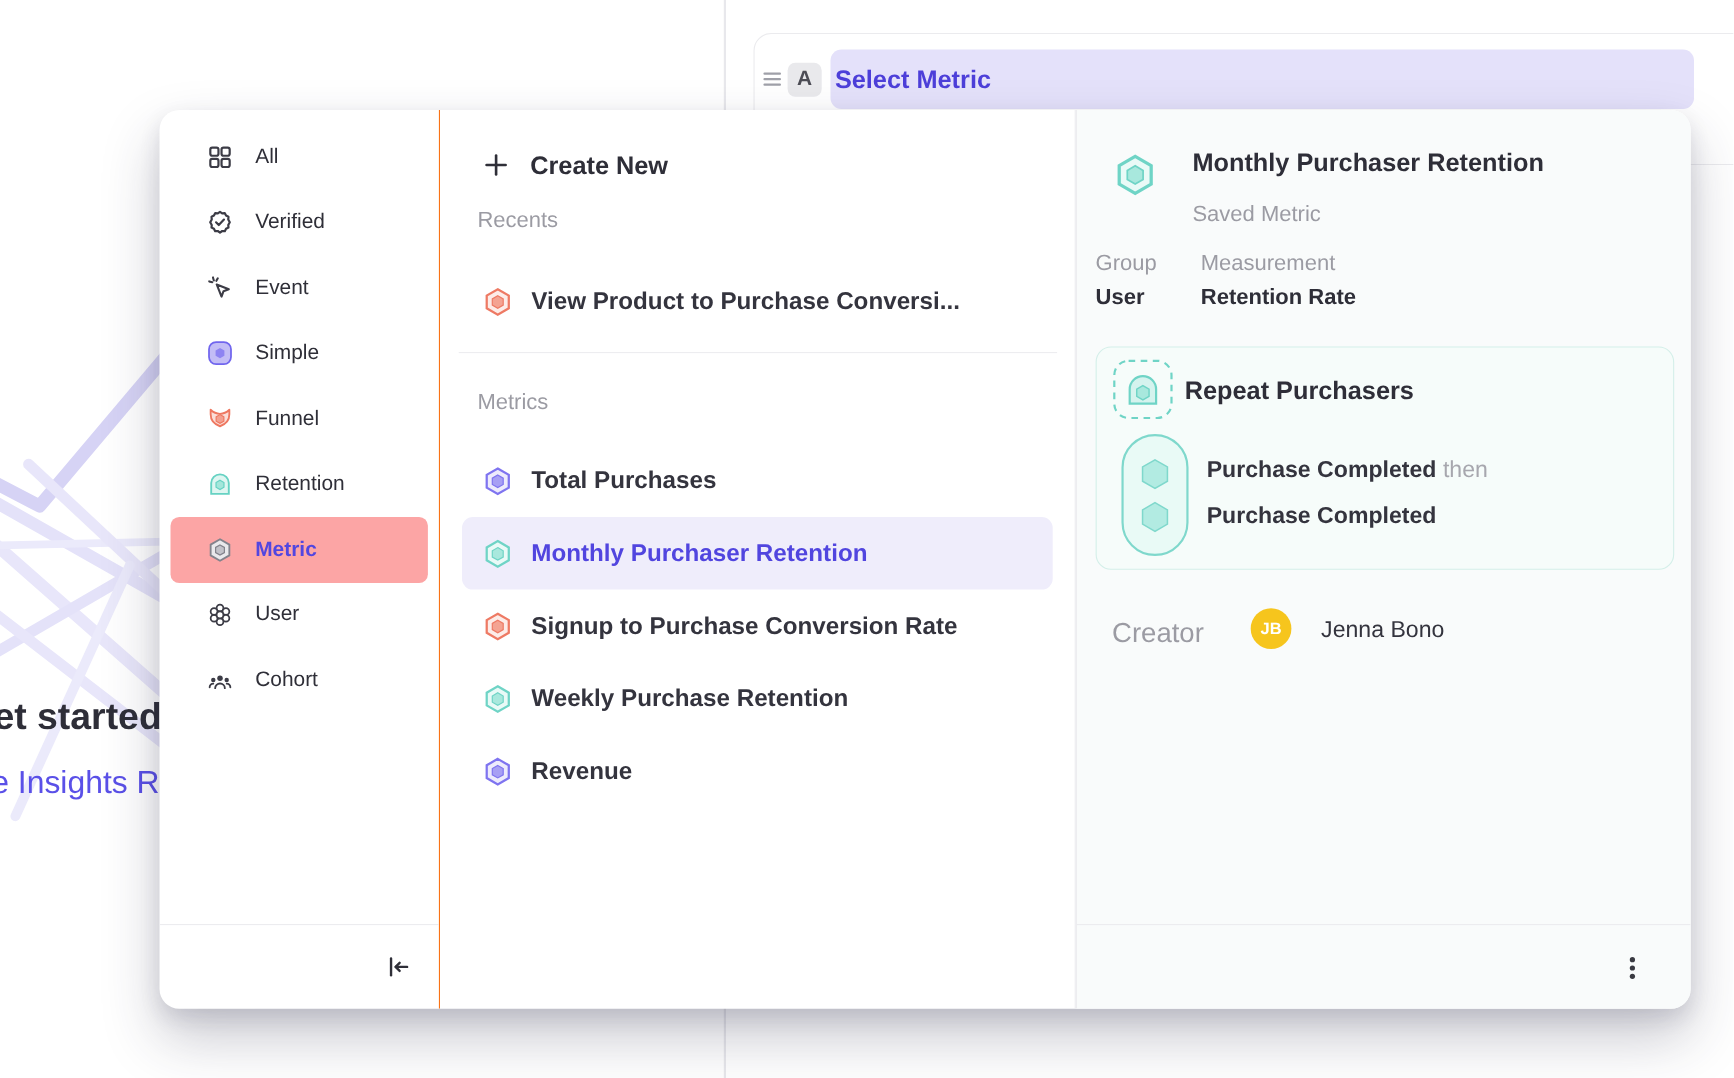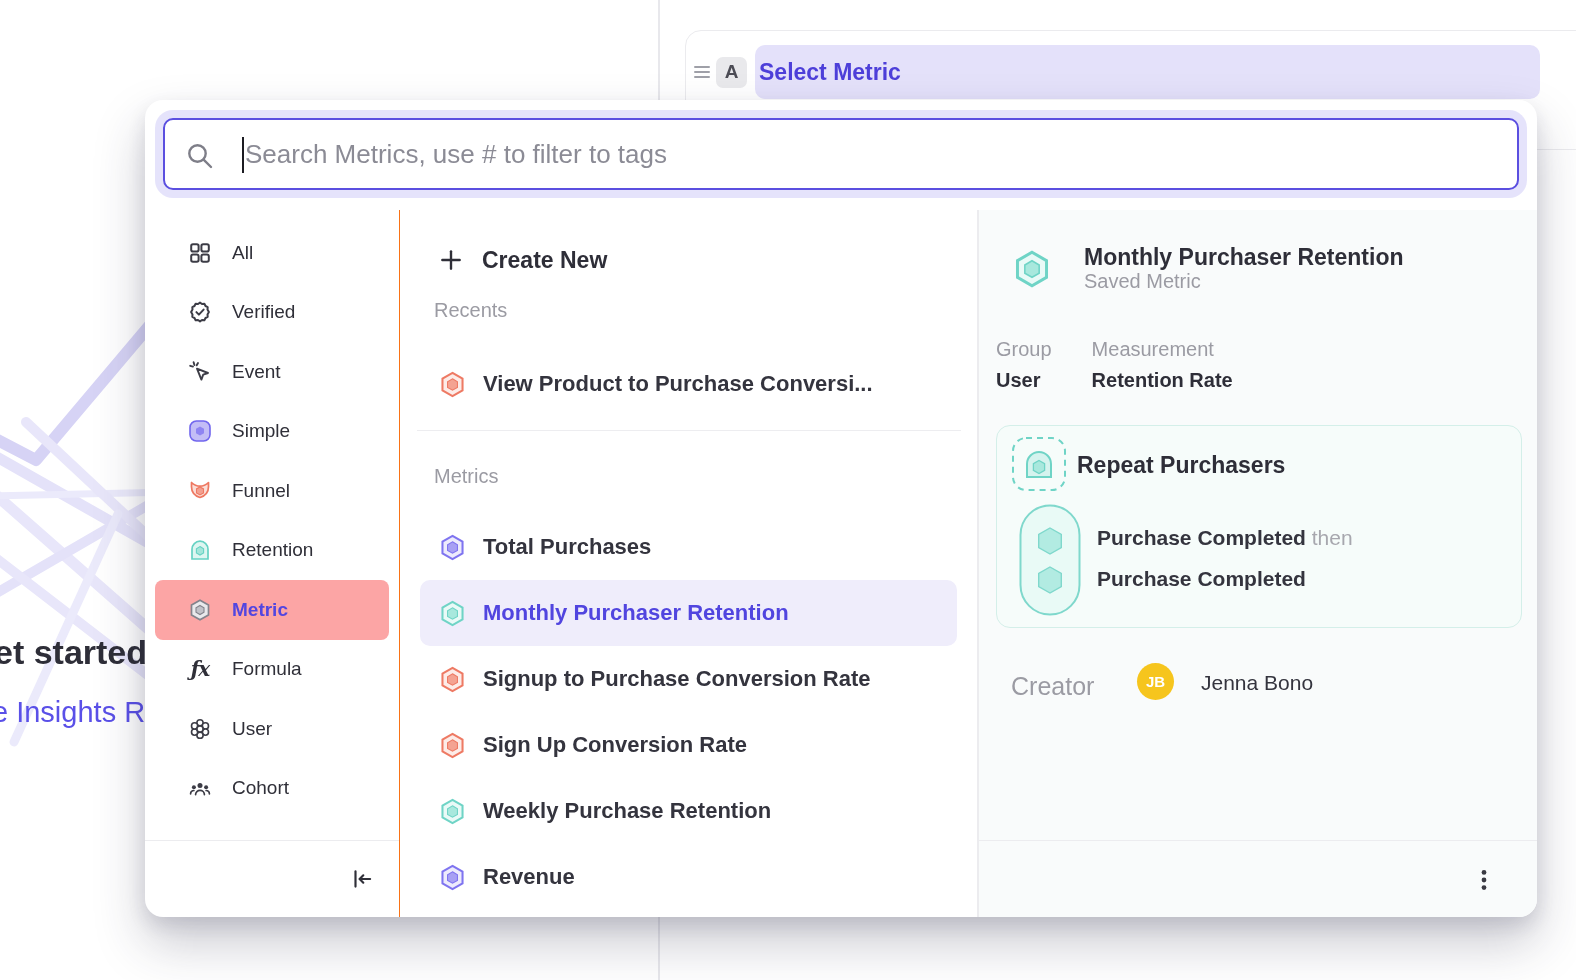--- a/index.html
+++ b/index.html
@@ -69,21 +69,21 @@
   .hex-icon .ho { fill:var(--hf); stroke:var(--ho); stroke-width:1.7; }
   .hex-icon .hi { fill:var(--hif); stroke:var(--ho); stroke-width:.9; }
   .hex-purple { --ho:#7f74f0; --hf:#edebfc; --hif:#a79ff4; }
   .hex-teal   { --ho:#6fd4c6; --hf:#e9faf7; --hif:#a8e8dd; }
   .hex-coral  { --ho:#ee7a64; --hf:#fdece8; --hif:#f4a392; }
 
   
   .detail { width:559px; background:#f9fbfb; border-left:1px solid #ececef; position:relative; }
   .d-icon { position:absolute; left:32px; top:38px; }
   .d-title { position:absolute; left:105px; top:34px; font-size:23px; font-weight:700; color:#2e2e38; }
-  .d-sub { position:absolute; left:105px; top:60px; font-size:20px; color:#9b9ba3; }
+  .d-sub { position:absolute; left:105px; top:84px; font-size:20px; color:#9b9ba3; }
   .meta { position:absolute; left:17px; top:128px; display:flex; gap:40px; }
   .meta .mcol .lab { font-size:20px; color:#9b9ba3; font-weight:500; }
   .meta .mcol .val { font-size:20px; color:#2e2e38; font-weight:700; margin-top:8px; }
   .saved-card { position:absolute; left:17px; top:215px; width:526px; height:203px; background:#f6fcfa;
                 border:1px solid #d4efe9; border-radius:14px; }
   .sc-icon { position:absolute; left:14px; top:10px; }
   .sc-title { position:absolute; left:80px; top:26px; font-size:23px; font-weight:700; color:#2e2e38; }
   .sc-pill { position:absolute; left:22px; top:78px; }
   .sc-step1 { position:absolute; left:100px; top:100px; font-size:21px; font-weight:700; color:#34343e; }
   .sc-step1 .then { color:#a7a7ae; font-weight:500; }
@@ -121,30 +121,20 @@
           <i></i>
           <i></i>
         </span>
       <span class="a-badge">A</span>
       <span class="sm-pill">Select Metric</span>
     </div>
   </div>
 
   <div class="modal">
 
-    <div class="search-wrap">
-      <div class="search-box">
-        <svg class="search-glyph" width="30" height="30" viewBox="0 0 30 30" fill="none" stroke="#7e7e88" stroke-width="2.4" stroke-linecap="round">
-          <circle cx="12.5" cy="12.5" r="8.2"></circle>
-            <line x1="18.6" y1="18.6" x2="26" y2="26"></line>
-        </svg>
-        <div class="caret"></div>
-        <input type="text" placeholder="Search Metrics, use # to filter to tags" style="">
-      </div>
-    </div>
 
     <div class="body">
 
       <div class="side">
 
         <div class="srow">
           <span class="sicon">
             <svg width="24" height="24" viewBox="0 0 24 24" fill="none" stroke="#3c3c46" stroke-width="2">
               <rect x="3.2" y="3.2" width="7.4" height="7.4" rx="1.8"></rect>
                 <rect x="13.4" y="3.2" width="7.4" height="7.4" rx="1.8"></rect>
@@ -210,24 +200,20 @@
         <div class="srow sel">
           <span class="sicon">
             <svg width="24" height="24" viewBox="0 0 24 24">
               <path d="M12 2.2l8.5 4.9v9.8L12 21.8l-8.5-4.9V7.1z" fill="#e9e9ec" stroke="#83838c" stroke-width="1.7"></path>
               <path d="M12 7.4l4 2.3v4.6l-4 2.3-4-2.3V9.7z" fill="#c2c2c9" stroke="#83838c" stroke-width="1.1"></path>
             </svg>
             </span>
           <span class="slabel">Metric</span>
         </div>
 
-        <div class="srow">
-          <span class="sicon fx">ƒx</span>
-          <span class="slabel">Formula</span>
-        </div>
 
         <div class="srow">
           <span class="sicon">
             <svg width="24" height="24" viewBox="0 0 24 24" fill="#fff" stroke="#3c3c46" stroke-width="1.6">
               <circle cx="12" cy="5.8" r="3.1"></circle>
                 <circle cx="17.4" cy="8.9" r="3.1"></circle>
                 <circle cx="17.4" cy="15.1" r="3.1"></circle>
               <circle cx="12" cy="18.2" r="3.1"></circle>
                 <circle cx="6.6" cy="15.1" r="3.1"></circle>
                 <circle cx="6.6" cy="8.9" r="3.1"></circle>
@@ -312,29 +298,20 @@
           <div class="mrow">
             <span class="hex-icon hex-coral">
               <svg width="29" height="29" viewBox="0 0 24 24">
                   <path class="ho" d="M12 2.4l8.3 4.8v9.6L12 21.6l-8.3-4.8V7.2z"></path>
                   <path class="hi" d="M12 7.3l4.1 2.4v4.7L12 16.7l-4.1-2.3V9.7z"></path>
                 </svg>
               </span>
             <span class="mlabel">Signup to Purchase Conversion Rate</span>
           </div>
 
-          <div class="mrow">
-            <span class="hex-icon hex-coral">
-              <svg width="29" height="29" viewBox="0 0 24 24">
-                  <path class="ho" d="M12 2.4l8.3 4.8v9.6L12 21.6l-8.3-4.8V7.2z"></path>
-                  <path class="hi" d="M12 7.3l4.1 2.4v4.7L12 16.7l-4.1-2.3V9.7z"></path>
-                </svg>
-              </span>
-            <span class="mlabel">Sign Up Conversion Rate</span>
-          </div>
 
           <div class="mrow">
             <span class="hex-icon hex-teal">
               <svg width="29" height="29" viewBox="0 0 24 24">
                   <path class="ho" d="M12 2.4l8.3 4.8v9.6L12 21.6l-8.3-4.8V7.2z"></path>
                   <path class="hi" d="M12 7.3l4.1 2.4v4.7L12 16.7l-4.1-2.3V9.7z"></path>
                 </svg>
               </span>
             <span class="mlabel">Weekly Purchase Retention</span>
           </div>

